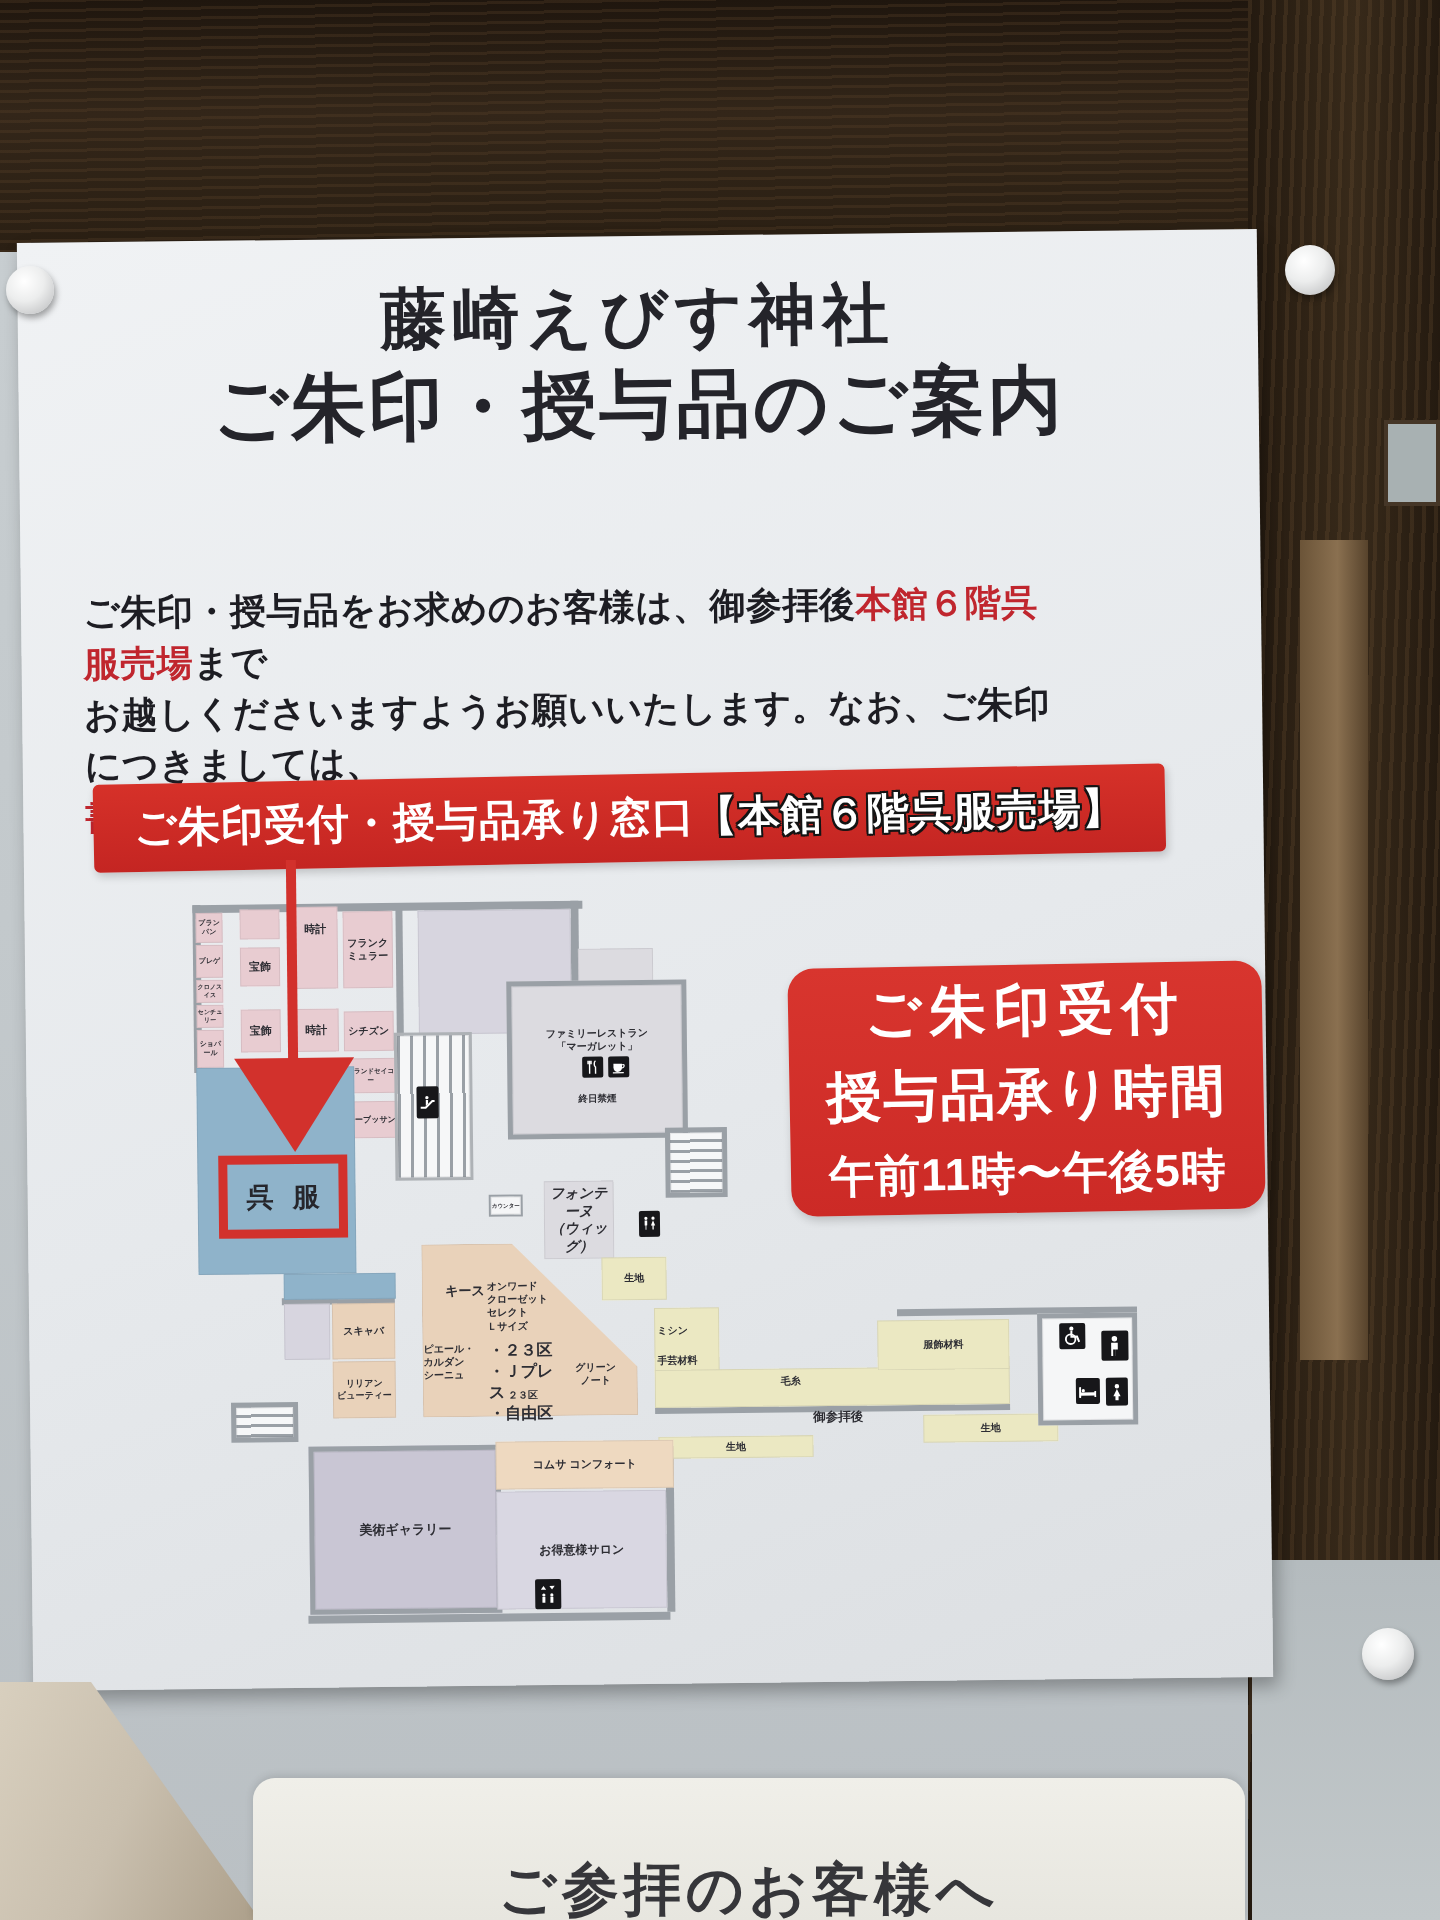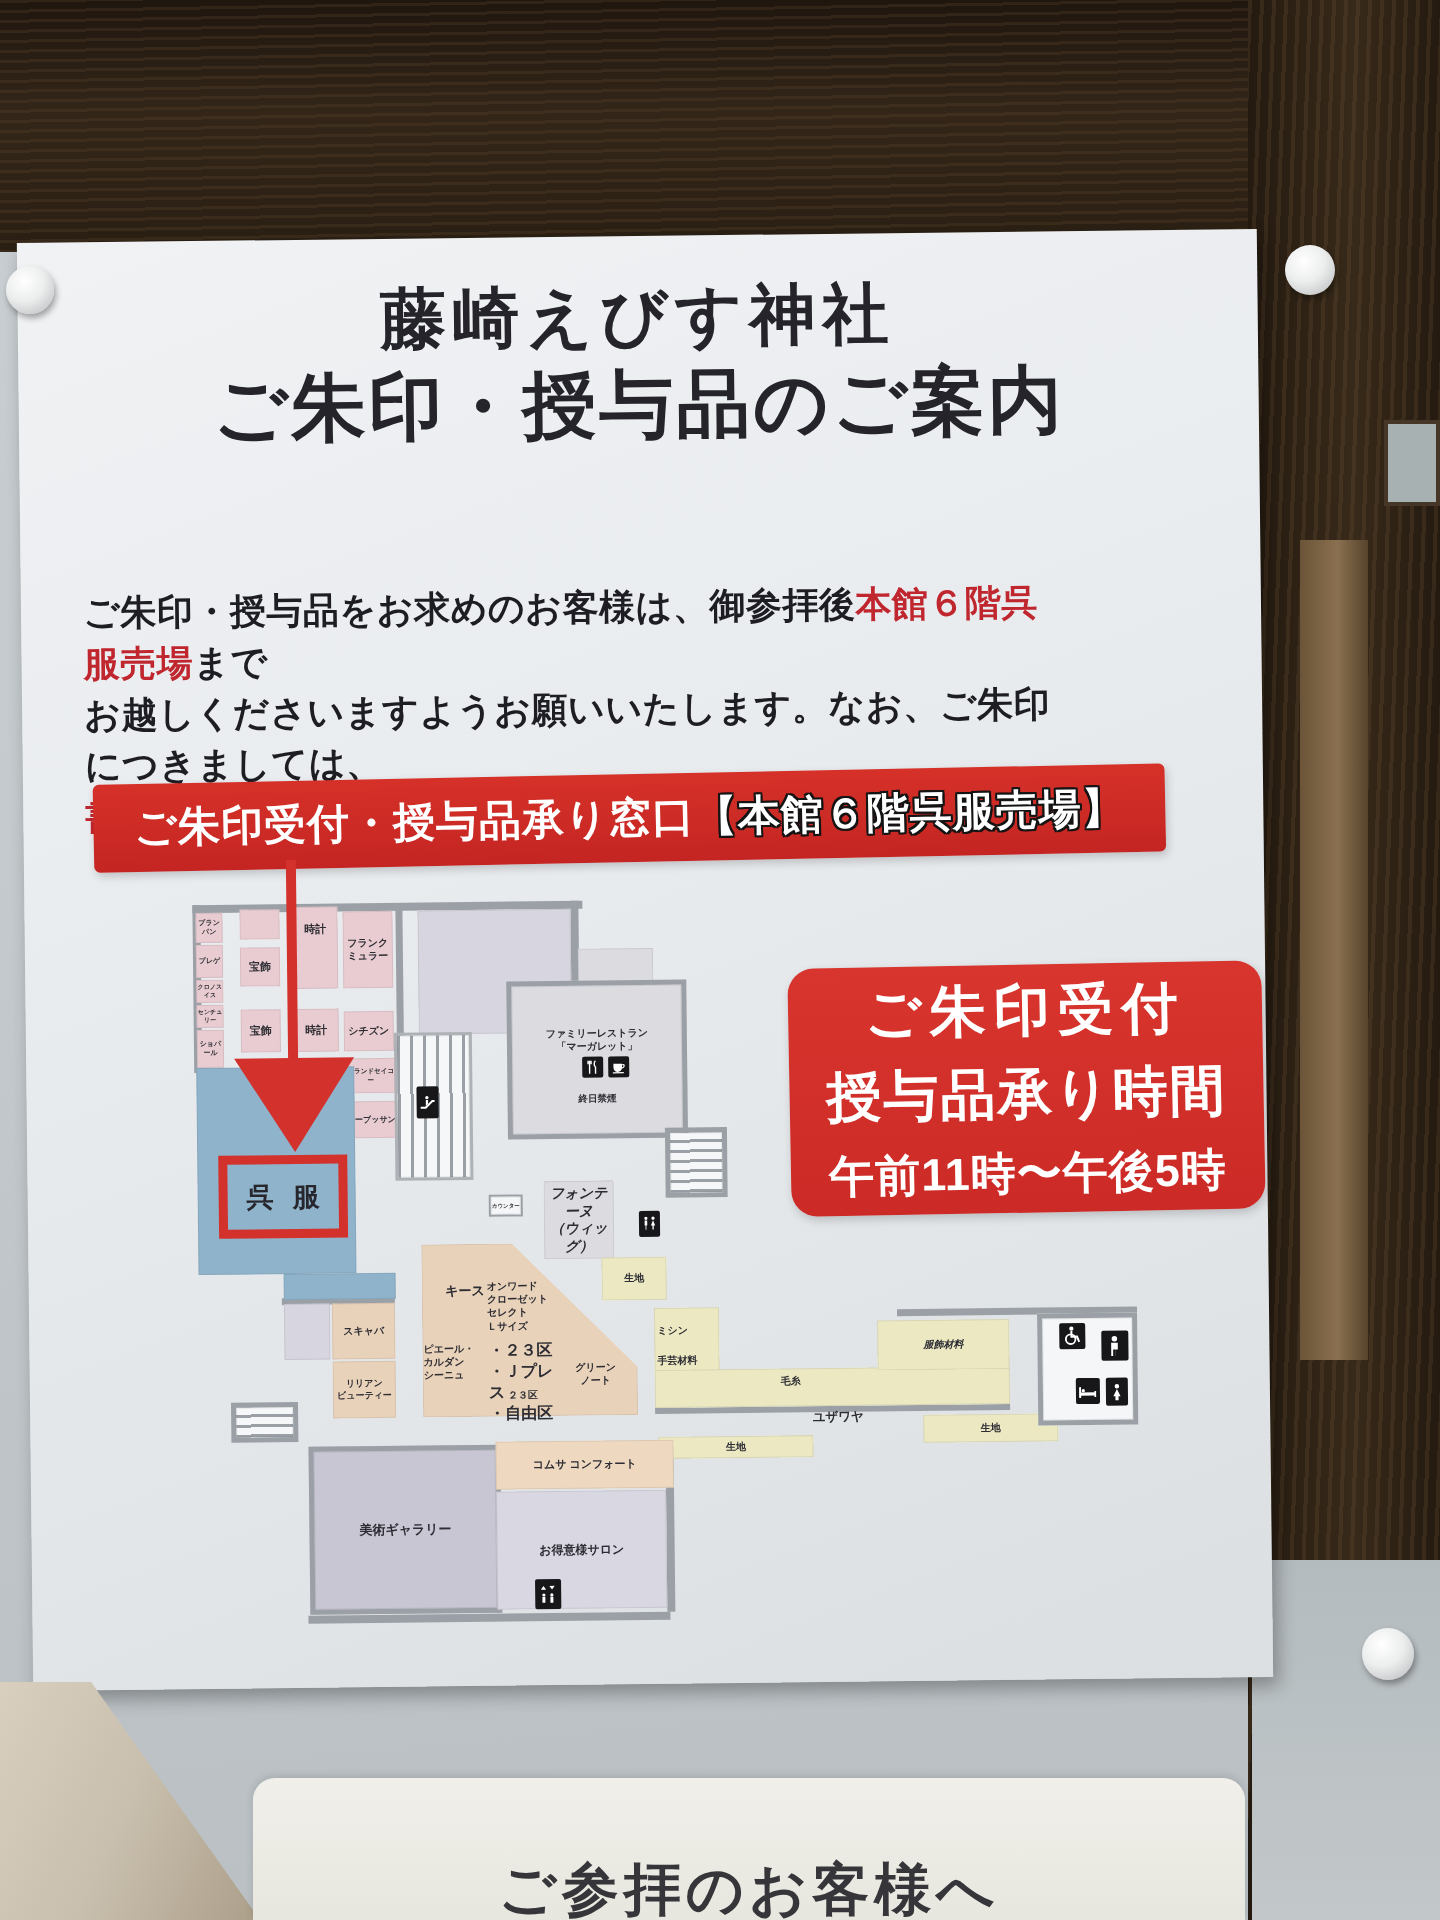--- a/index.html
+++ b/index.html
@@ -235,21 +235,21 @@
         <div class="lbl" style="font-size: 10px;">スキャバ</div>
       </div>
       <div class="region" style="left: 135px; top: 458px; width: 63px; height: 57px; background: rgb(233, 210, 186);">
         <div class="lbl" style="font-size: 9px;">リリアン
 ビューティー</div>
       </div>
       <div class="region stairs-h" style="left: 33px; top: 498px; width: 67px; height: 40px;"></div>
       <div class="region" style="left: 457px; top: 408px; width: 65px; height: 65px; background: rgb(235, 232, 194);"></div>
       <div class="region" style="left: 457px; top: 470px; width: 355px; height: 38px; background: rgb(235, 232, 194);"></div>
       <div class="region" style="left: 680px; top: 423px; width: 132px; height: 50px; background: rgb(235, 232, 194);">
-        <div class="lbl" style="font-size: 10px; font-style: italic;">服飾材料</div>
+        <div class="lbl" style="font-size: 10px;">服飾材料</div>
       </div>
       <div class="region" style="left: 725px; top: 518px; width: 135px; height: 28px; background: rgb(235, 232, 194);">
         <div class="lbl" style="font-size: 10px;">生地</div>
       </div>
       <div class="region" style="left: 460px; top: 537px; width: 155px; height: 22px; background: rgb(235, 232, 194);">
         <div class="lbl" style="font-size: 10px;">生地</div>
       </div>
       <div class="region" style="left: 840px; top: 418px; width: 100px; height: 112px; background: rgb(245, 246, 247); border: 5px solid rgb(154, 160, 166);"></div>
       <div class="region" style="left: 110px; top: 543px; width: 192px; height: 168px; background: rgb(201, 198, 212); border: 5px solid rgb(154, 160, 166);">
         <div class="lbl" style="font-size: 13px;">美術ギャラリー</div>
@@ -273,21 +273,21 @@
 ・自由区</div>
       <div class="freelbl" style="left: 226px; top: 440px; width: 62px; font-size: 10px; text-align: left;">ピエール・
 カルダン
 シーニュ</div>
       <div class="freelbl" style="left: 300px; top: 487px; width: 50px; font-size: 10px; text-align: center;">２３区</div>
       <div class="freelbl" style="left: 368px; top: 460px; width: 60px; font-size: 10px; text-align: center;">グリーン
 ノート</div>
       <div class="freelbl" style="left: 460px; top: 424px; width: 50px; font-size: 10px; text-align: left;">ミシン</div>
       <div class="freelbl" style="left: 460px; top: 454px; width: 60px; font-size: 10px; text-align: left;">手芸材料</div>
       <div class="freelbl" style="left: 583px; top: 477px; width: 50px; font-size: 10px; text-align: left; font-family: Liberation Mono, monospace;">毛糸</div>
-      <div class="freelbl" style="left: 600px; top: 511px; width: 80px; font-size: 12.5px; text-align: center;">ユザワヤ</div>
+      <div class="freelbl" style="left: 600px; top: 511px; width: 80px; font-size: 12.5px; text-align: center;">御参拝後</div>
       <div class="pictogram" style="left: 222px; top: 184px; width: 22px; height: 32px;">
         <svg viewBox="0 0 16 16">
           <path d="M1.8 12.6h4.4l6-6h2" fill="none" stroke="#fff" stroke-width="1.8"></path>
           <circle cx="7.4" cy="3.6" r="1.5" fill="#fff"></circle>
           <path d="M6.4 5.6h2v3.4L6.4 11z" fill="#fff"></path>
         </svg>
       </div>
       <div class="pictogram" style="left: 388px; top: 156px; width: 21px; height: 21px;">
         <svg viewBox="0 0 16 16">
           <g stroke="#fff" stroke-width="1.3" fill="none">

